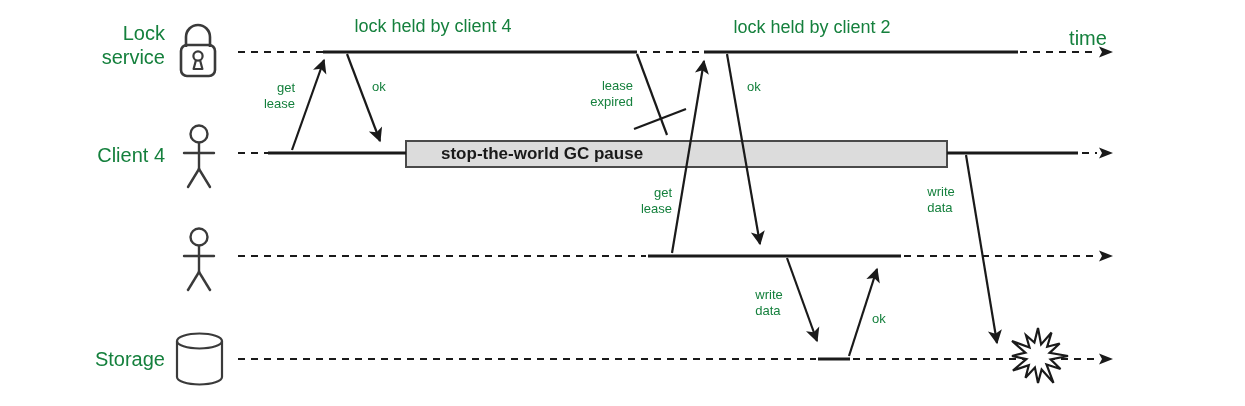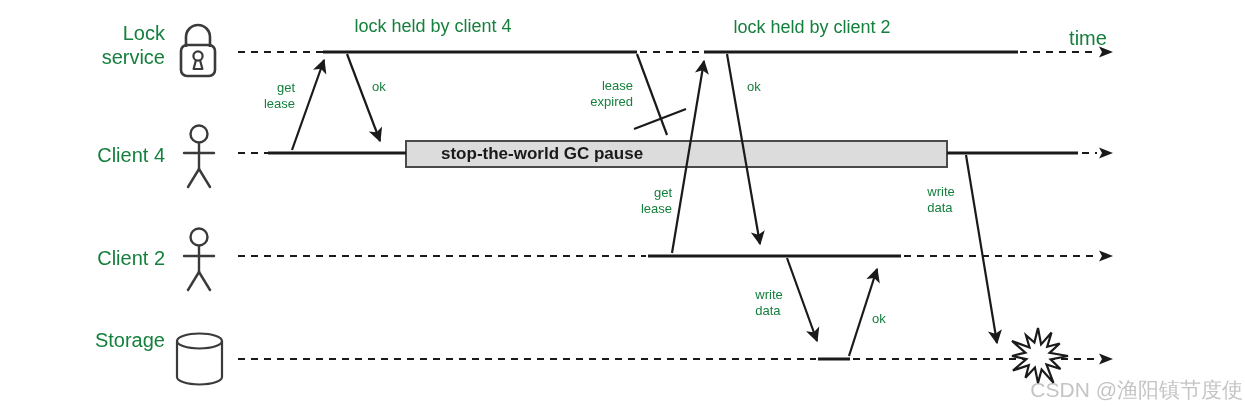--- a/index.html
+++ b/index.html
@@ -27,22 +27,21 @@
   svg.canvas{position:absolute;left:0;top:0;z-index:2;pointer-events:none;}
 </style>
 </head>
 <body>
 
 <div class="stage">
 
   <div class="lbl actor-label" style="top:21px;">Lock
 service</div>
   <div class="lbl actor-label" style="top:143px;">Client 4</div>
-  <div class="lbl actor-label" style="top:246px;">Client 2</div>
-  <div class="lbl actor-label" style="top:328px;">Storage</div>
+  <div class="lbl actor-label" style="top:347px;">Storage</div>
 
   <div class="lbl span-label" style="left:433px;top:27px;">lock held by client 4</div>
   <div class="lbl span-label" style="left:812px;top:28px;text-align:center;">lock held by client 2</div>
   <div class="lbl time-label" style="left:1088px;top:38px;">time</div>
 
   <div class="lbl msg-label right-align" style="left:215px;top:80px;width:80px;">get
 lease</div>
   <div class="lbl msg-label" style="left:372px;top:79px;">ok</div>
   <div class="lbl msg-label right-align" style="left:533px;top:78px;width:100px;">lease
 expired</div>
@@ -52,21 +51,20 @@
   <div class="lbl msg-label center-align" style="left:769px;top:287px;">write
 data</div>
   <div class="lbl msg-label" style="left:872px;top:311px;">ok</div>
   <div class="lbl msg-label center-align" style="left:941px;top:184px;">write
 data</div>
 
   <div class="gc-box">
     <span>stop-the-world GC pause</span>
   </div>
 
-  <div class="watermark">CSDN @渔阳镇节度使</div>
 
   <svg class="canvas" width="1245" height="406" viewBox="0 0 1245 406">
     <defs>
       <marker id="mArrow" viewBox="0 0 12 12" refX="10.5" refY="6" markerWidth="7" markerHeight="7" orient="auto" markerUnits="strokeWidth">
         <path d="M0.5,0.5 L11.5,6 L0.5,11.5 L3.2,6 Z" fill="#1a1a1a"></path>
       </marker>
     </defs>
 
     <g stroke="#1a1a1a" fill="none">
       <path d="M238,52 H323" stroke-width="1.8" stroke-dasharray="7 6"></path>

